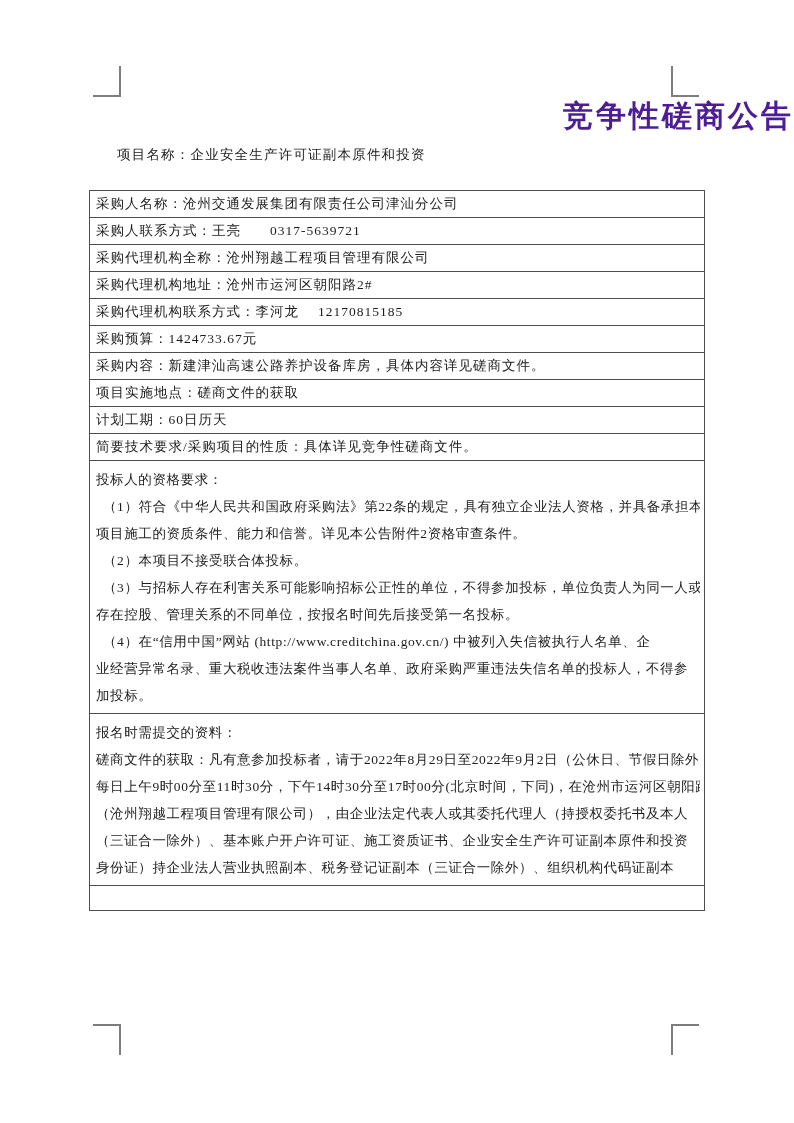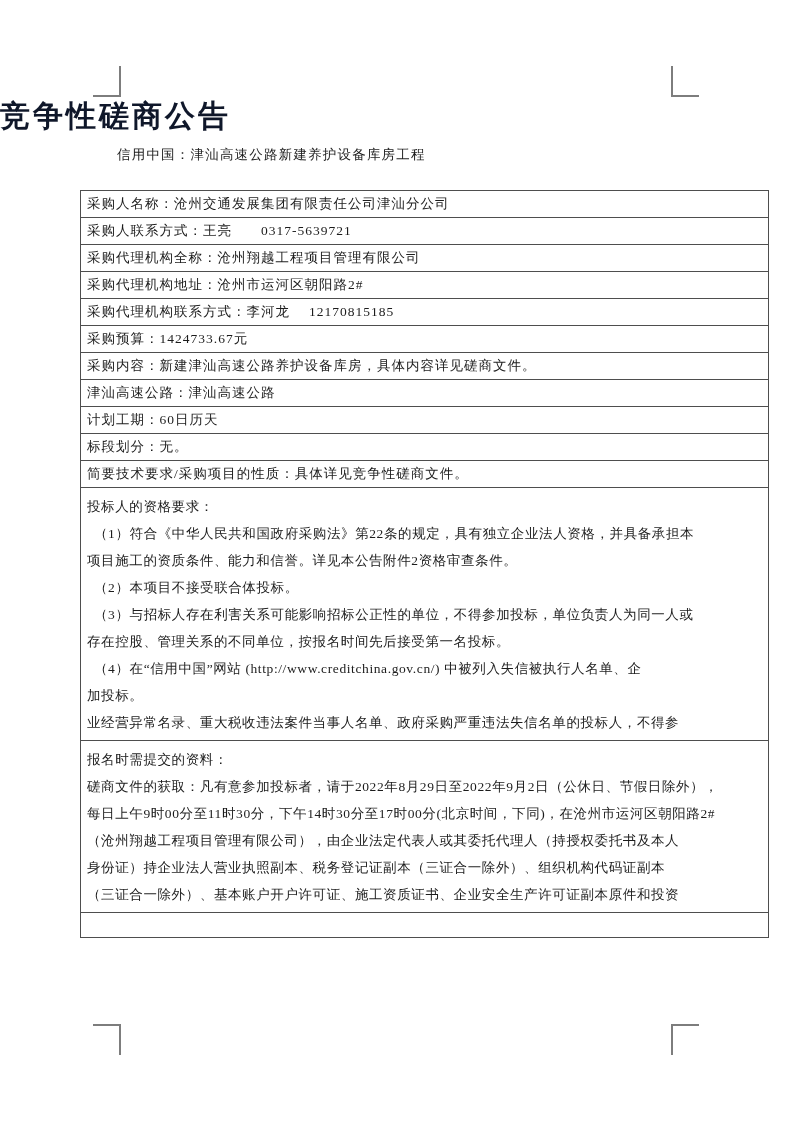--- a/index.html
+++ b/index.html
@@ -19,41 +19,41 @@
   .crop { position: absolute; width: 28px; height: 31px; }
   .crop-tl { left: 93px;  top: 66px;   border-right: 2px solid #7d7d7d; border-bottom: 2px solid #7d7d7d; }
   .crop-tr { left: 671px; top: 66px;   border-left: 2px solid #7d7d7d;  border-bottom: 2px solid #7d7d7d; }
   .crop-bl { left: 93px;  top: 1024px; border-right: 2px solid #7d7d7d; border-top: 2px solid #7d7d7d; }
   .crop-br { left: 671px; top: 1024px; border-left: 2px solid #7d7d7d;  border-top: 2px solid #7d7d7d; }
 
   .doc-title {
     position: absolute;
     top: 96px; left: 0;
     width: 100%;
-    text-align: left;
+    text-align: right;
     font-size: 30px;
     font-weight: bold;
     letter-spacing: 3px;
-    color: #0f172a;
+    color: #4c1d95;
   }
   .head-line {
     position: absolute;
     left: 117px;
     font-size: 13.5px;
     letter-spacing: 1.2px;
     white-space: nowrap;
   }
   .head-line-1 { top: 146px; }
   .head-line-2 { top: 183px; margin-top: 24px; }
 
   .doc-table {
     position: absolute;
-    left: 80px;
+    left: 89px;
     top: 190px;
-    width: 689px;
+    width: 616px;
     border: 1px solid #4e4e4e;
     background: #ffffff;
   }
   .t-row {
     height: 27px;
     line-height: 26px;
     border-bottom: 1px solid #4e4e4e;
     padding-left: 6px;
     font-size: 13.5px;
     letter-spacing: 1px;
@@ -82,53 +82,52 @@
 
 <div class="page">
 
   <div class="crop crop-tl"></div>
   <div class="crop crop-tr"></div>
   <div class="crop crop-bl"></div>
   <div class="crop crop-br"></div>
 
   <div class="doc-title">竞争性磋商公告</div>
 
-  <div class="head-line head-line-1">信用中国：津汕高速公路新建养护设备库房工程</div>
+  <div class="head-line head-line-1">项目名称：企业安全生产许可证副本原件和投资</div>
   <div class="head-line head-line-2">项目编号：CZXY-2022-08-19</div>
 
   <div class="doc-table">
     <div class="t-row">采购人名称：沧州交通发展集团有限责任公司津汕分公司</div>
     <div class="t-row">采购人联系方式：王亮　　0317-5639721</div>
     <div class="t-row">采购代理机构全称：沧州翔越工程项目管理有限公司</div>
     <div class="t-row">采购代理机构地址：沧州市运河区朝阳路2#</div>
     <div class="t-row">采购代理机构联系方式：李河龙　 12170815185</div>
     <div class="t-row">采购预算：1424733.67元</div>
     <div class="t-row">采购内容：新建津汕高速公路养护设备库房，具体内容详见磋商文件。</div>
-    <div class="t-row">津汕高速公路：津汕高速公路</div>
+    <div class="t-row">项目实施地点：磋商文件的获取</div>
     <div class="t-row">计划工期：60日历天</div>
-    <div class="t-row">标段划分：无。</div>
     <div class="t-row">简要技术要求/采购项目的性质：具体详见竞争性磋商文件。</div>
 
     <div class="t-block">
       <div class="b-line">投标人的资格要求：</div>
       <div class="b-line indent">（1）符合《中华人民共和国政府采购法》第22条的规定，具有独立企业法人资格，并具备承担本</div>
       <div class="b-line">项目施工的资质条件、能力和信誉。详见本公告附件2资格审查条件。</div>
       <div class="b-line indent">（2）本项目不接受联合体投标。</div>
       <div class="b-line indent">（3）与招标人存在利害关系可能影响招标公正性的单位，不得参加投标，单位负责人为同一人或</div>
       <div class="b-line">存在控股、管理关系的不同单位，按报名时间先后接受第一名投标。</div>
       <div class="b-line indent">（4）在“信用中国”网站 (http://www.creditchina.gov.cn/) 中被列入失信被执行人名单、企</div>
+      <div class="b-line">业经营异常名录、重大税收违法案件当事人名单、政府采购严重违法失信名单的投标人，不得参</div>
       <div class="b-line">加投标。</div>
-      <div class="b-line">业经营异常名录、重大税收违法案件当事人名单、政府采购严重违法失信名单的投标人，不得参</div>
     </div>
 
     <div class="t-block">
       <div class="b-line">报名时需提交的资料：</div>
       <div class="b-line">磋商文件的获取：凡有意参加投标者，请于2022年8月29日至2022年9月2日（公休日、节假日除外），</div>
       <div class="b-line">每日上午9时00分至11时30分，下午14时30分至17时00分(北京时间，下同)，在沧州市运河区朝阳路2#</div>
       <div class="b-line">（沧州翔越工程项目管理有限公司），由企业法定代表人或其委托代理人（持授权委托书及本人</div>
+      <div class="b-line">（三证合一除外）、基本账户开户许可证、施工资质证书、企业安全生产许可证副本原件和投资</div>
       <div class="b-line">身份证）持企业法人营业执照副本、税务登记证副本（三证合一除外）、组织机构代码证副本</div>
-      <div class="b-line">（三证合一除外）、基本账户开户许可证、施工资质证书、企业安全生产许可证副本原件和投资</div>
     </div>
 
     <div class="t-row empty"></div>
   </div>
 
 </div>
 
 </body></html>

